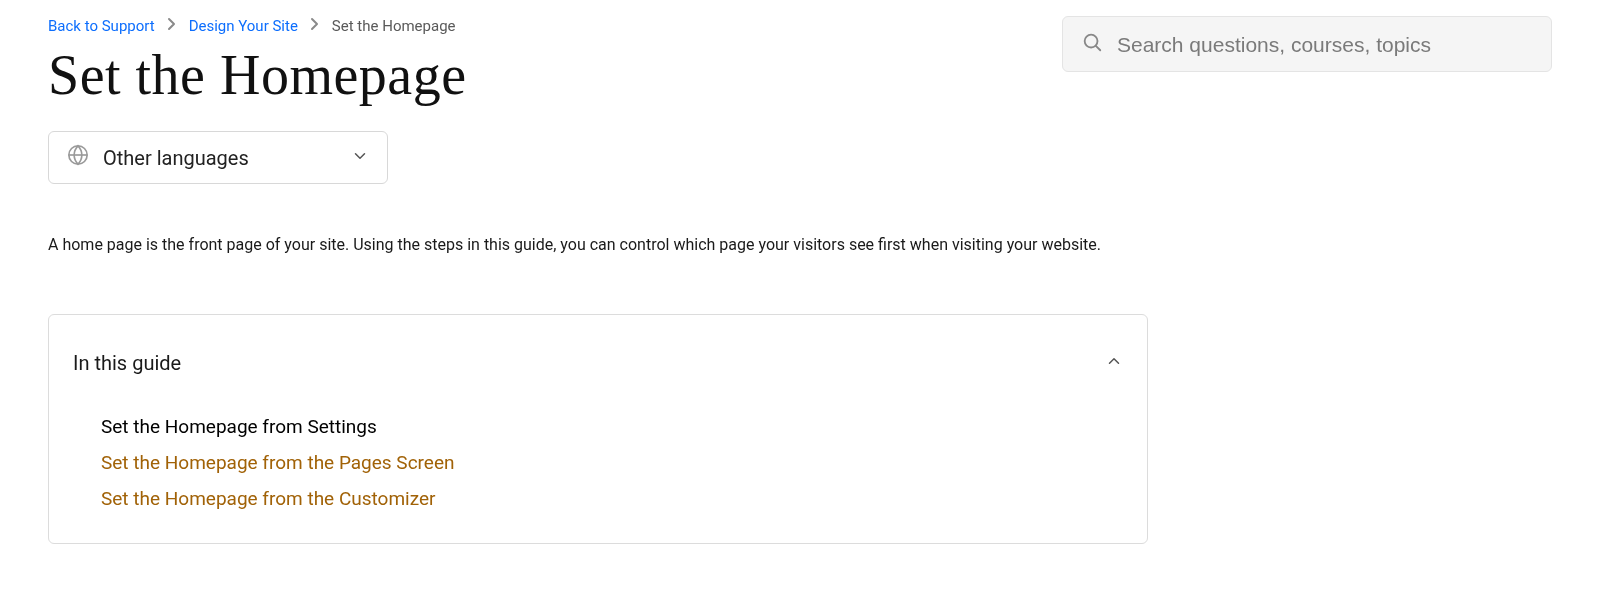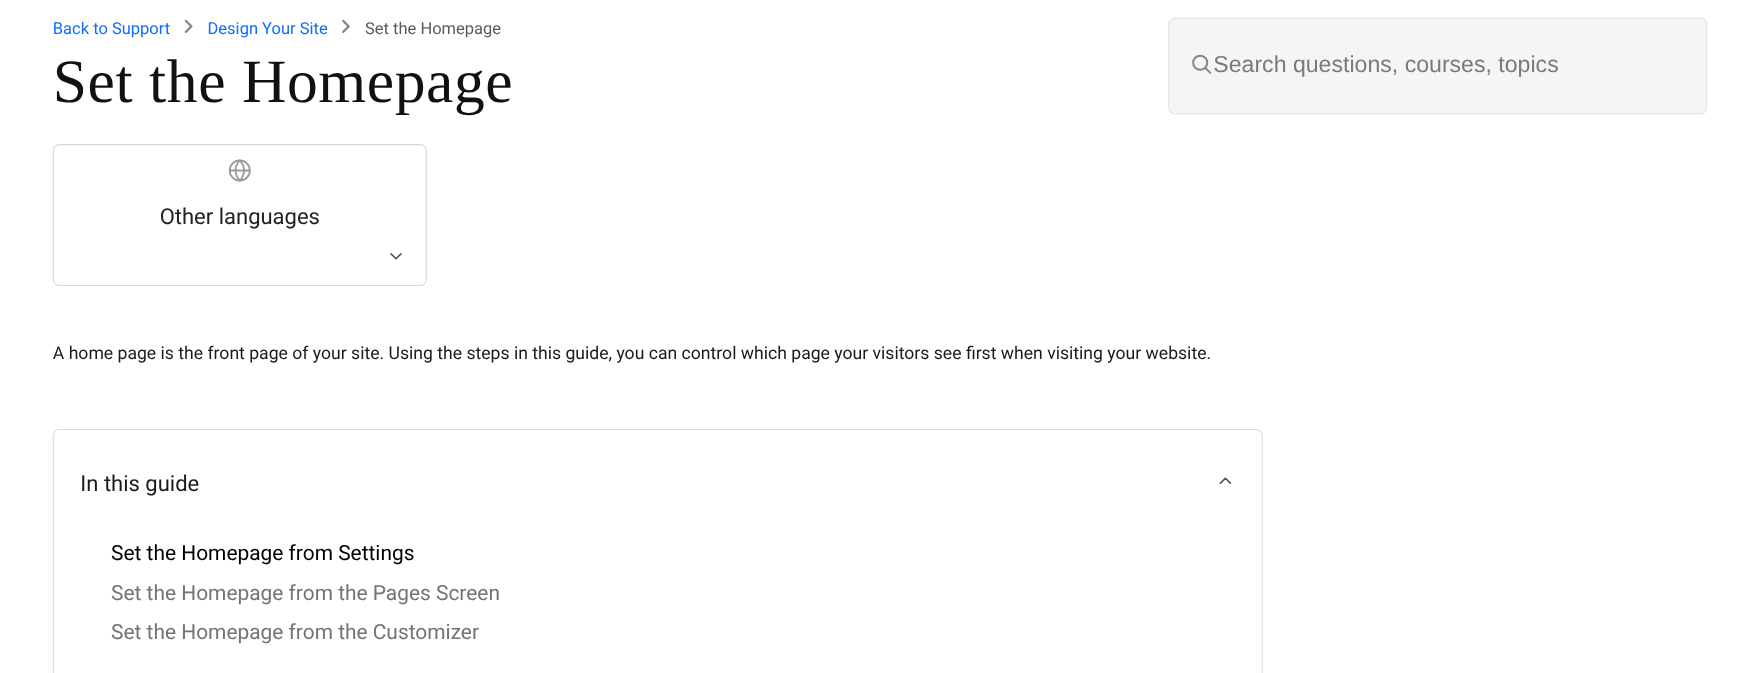--- a/index.html
+++ b/index.html
@@ -59,37 +59,37 @@
       gap: 14px;
       border: 1px solid #d8d8d8;
       border-radius: 6px;
       padding: 12px 18px;
       font-size: 20px;
       color: #222;
       cursor: pointer;
       min-width: 340px;
       justify-content: flex-start;
       position: relative;
-      flex-direction: column;
     }
     .lang-select .globe {
       color: #9a9a9a;
       flex-shrink: 0;
     }
     .lang-select .chev {
       margin-left: auto;
       color: #555;
     }
     .search-box {
       display: flex;
-      align-items: flex-start;
+      align-items: flex-end;
+      gap: 14px;
       background: #f5f5f5;
       border: 1px solid #e4e4e4;
       border-radius: 6px;
-      padding: 30px 18px;
+      padding: 14px 18px;
       width: 490px;
       flex-shrink: 0;
     }
     .search-box .mag {
       color: #888;
       flex-shrink: 0;
     }
     .search-box input {
       border: none;
       background: transparent;
@@ -135,21 +135,21 @@
     }
     .toc-list li {
       font-size: 19px;
       line-height: 1.7;
       margin-bottom: 4px;
     }
     .toc-list li.current {
       color: #000000;
     }
     .toc-list li a {
-      color: #737373;
+      color: #a16207;
       text-decoration: none;
       cursor: pointer;
     }
   </style>
 </head>
 <body>
 
 <div class="top-row">
   <div class="left-col">
     <nav class="breadcrumb">

